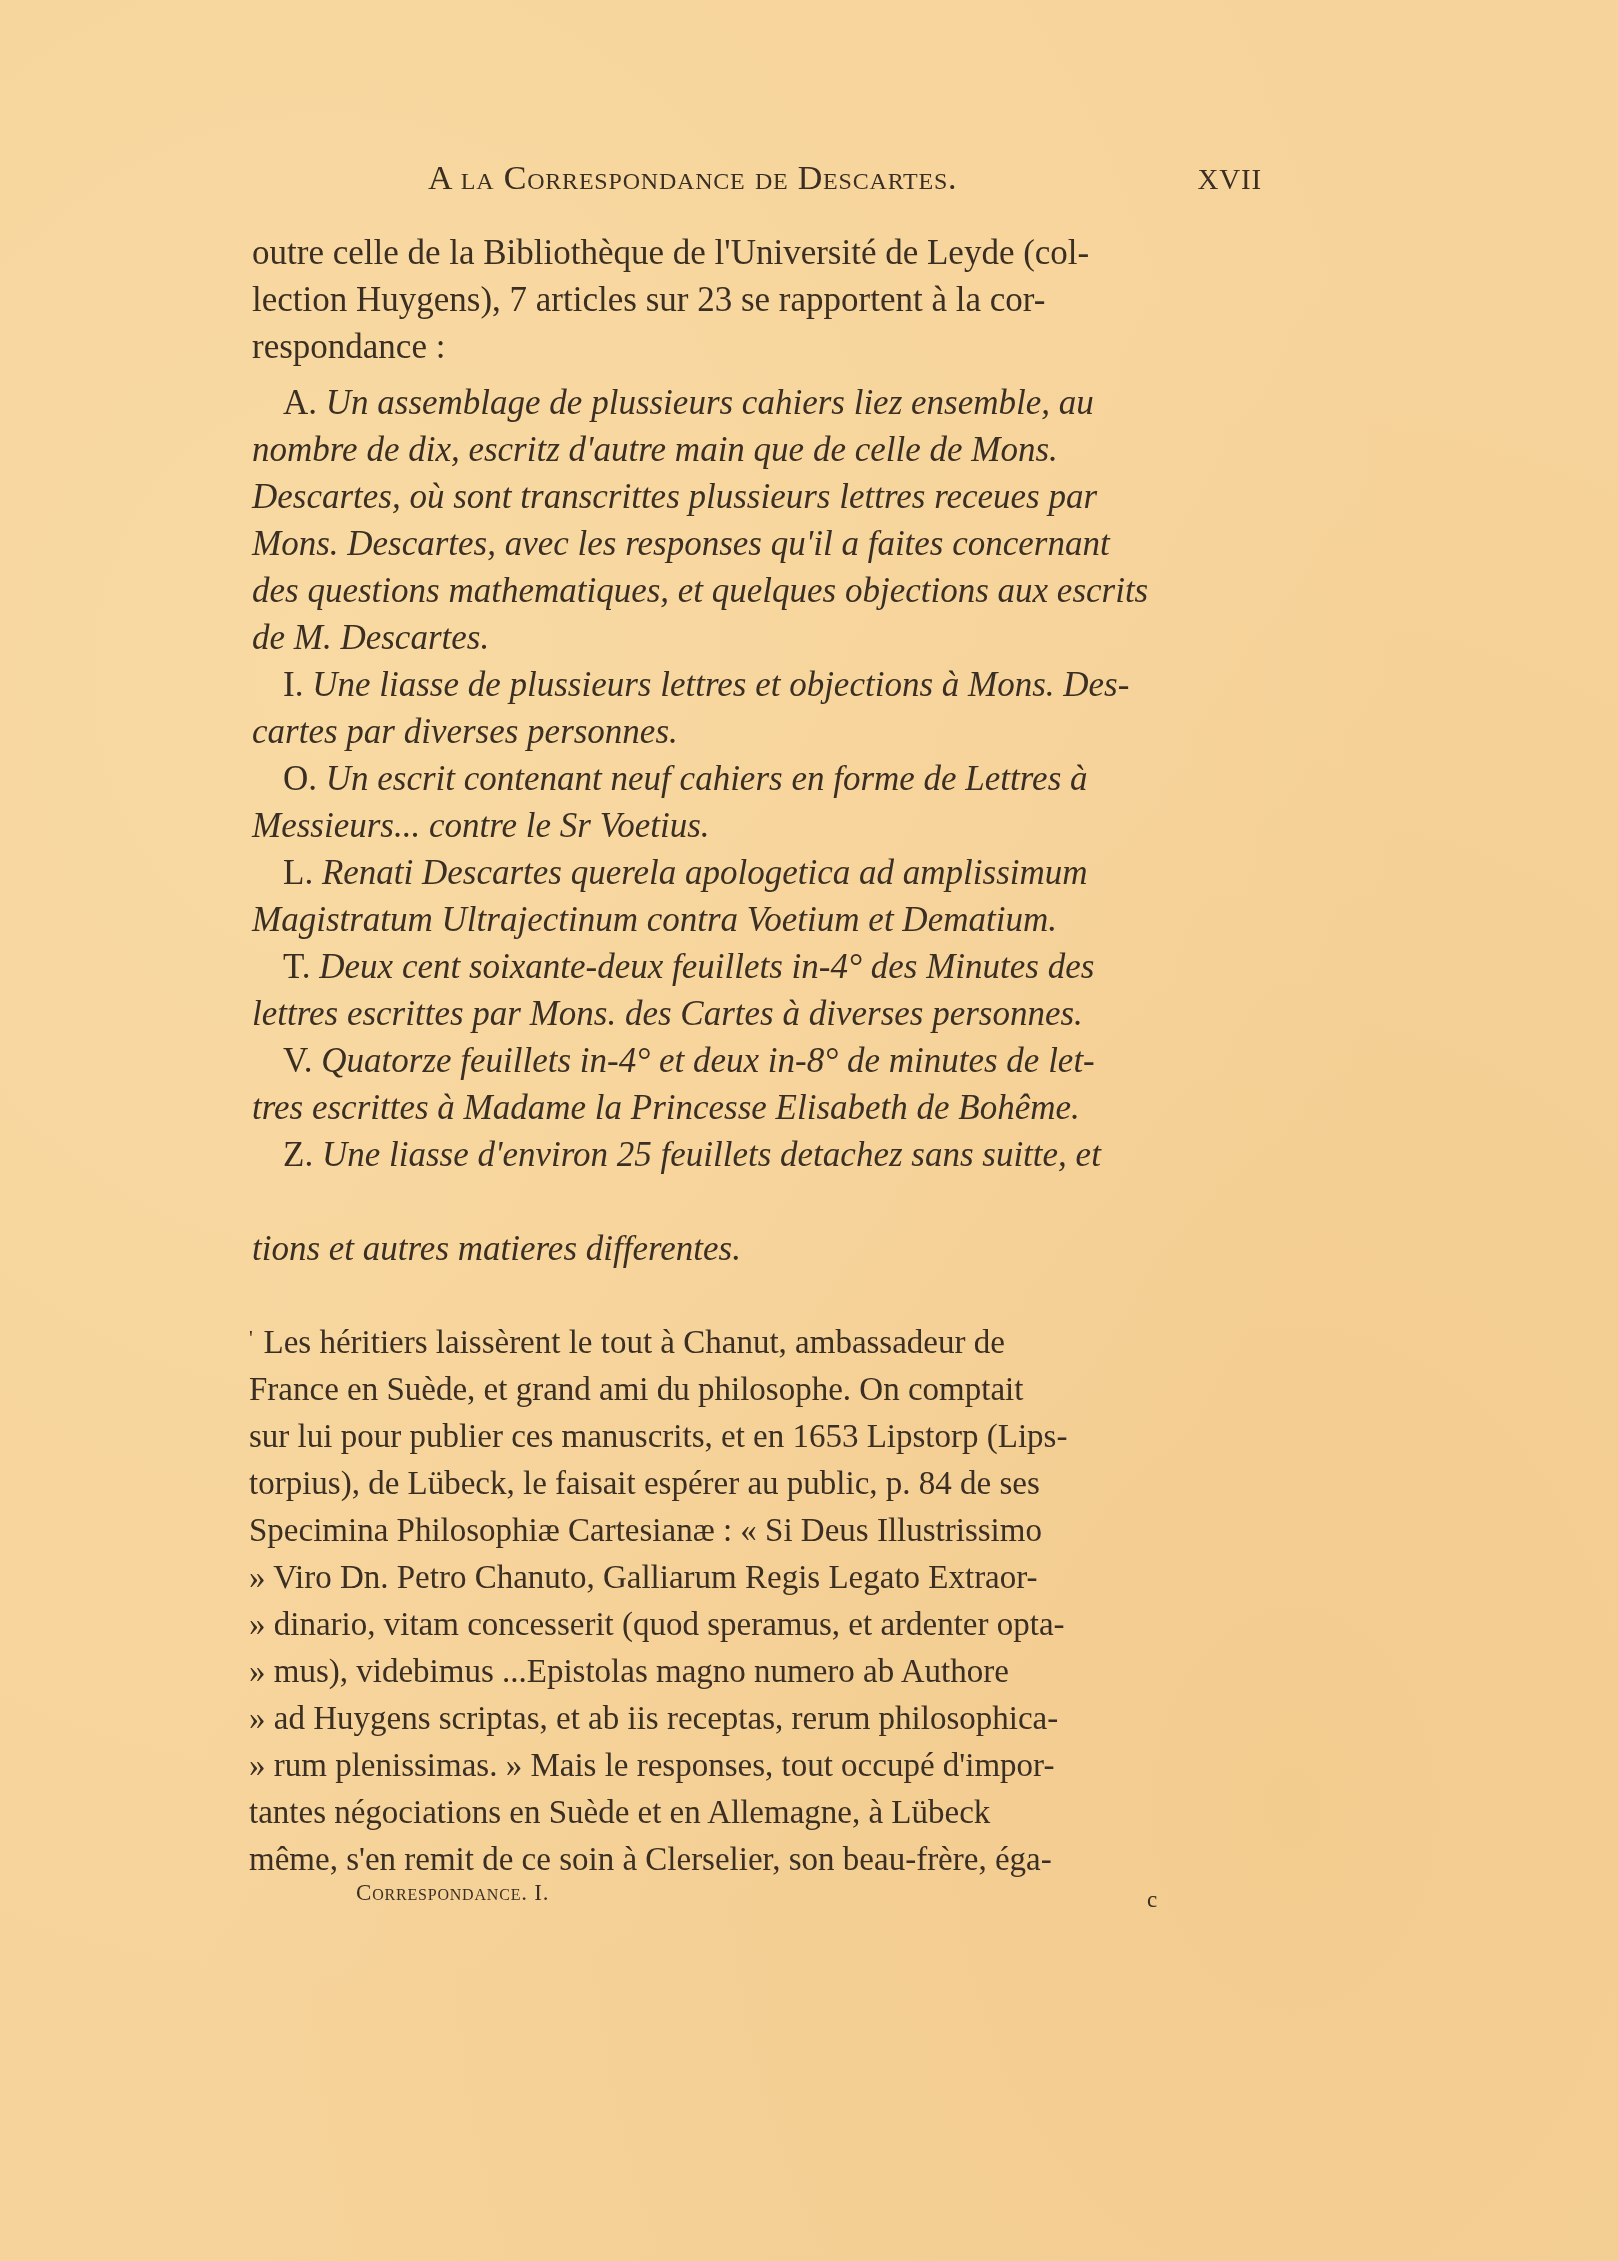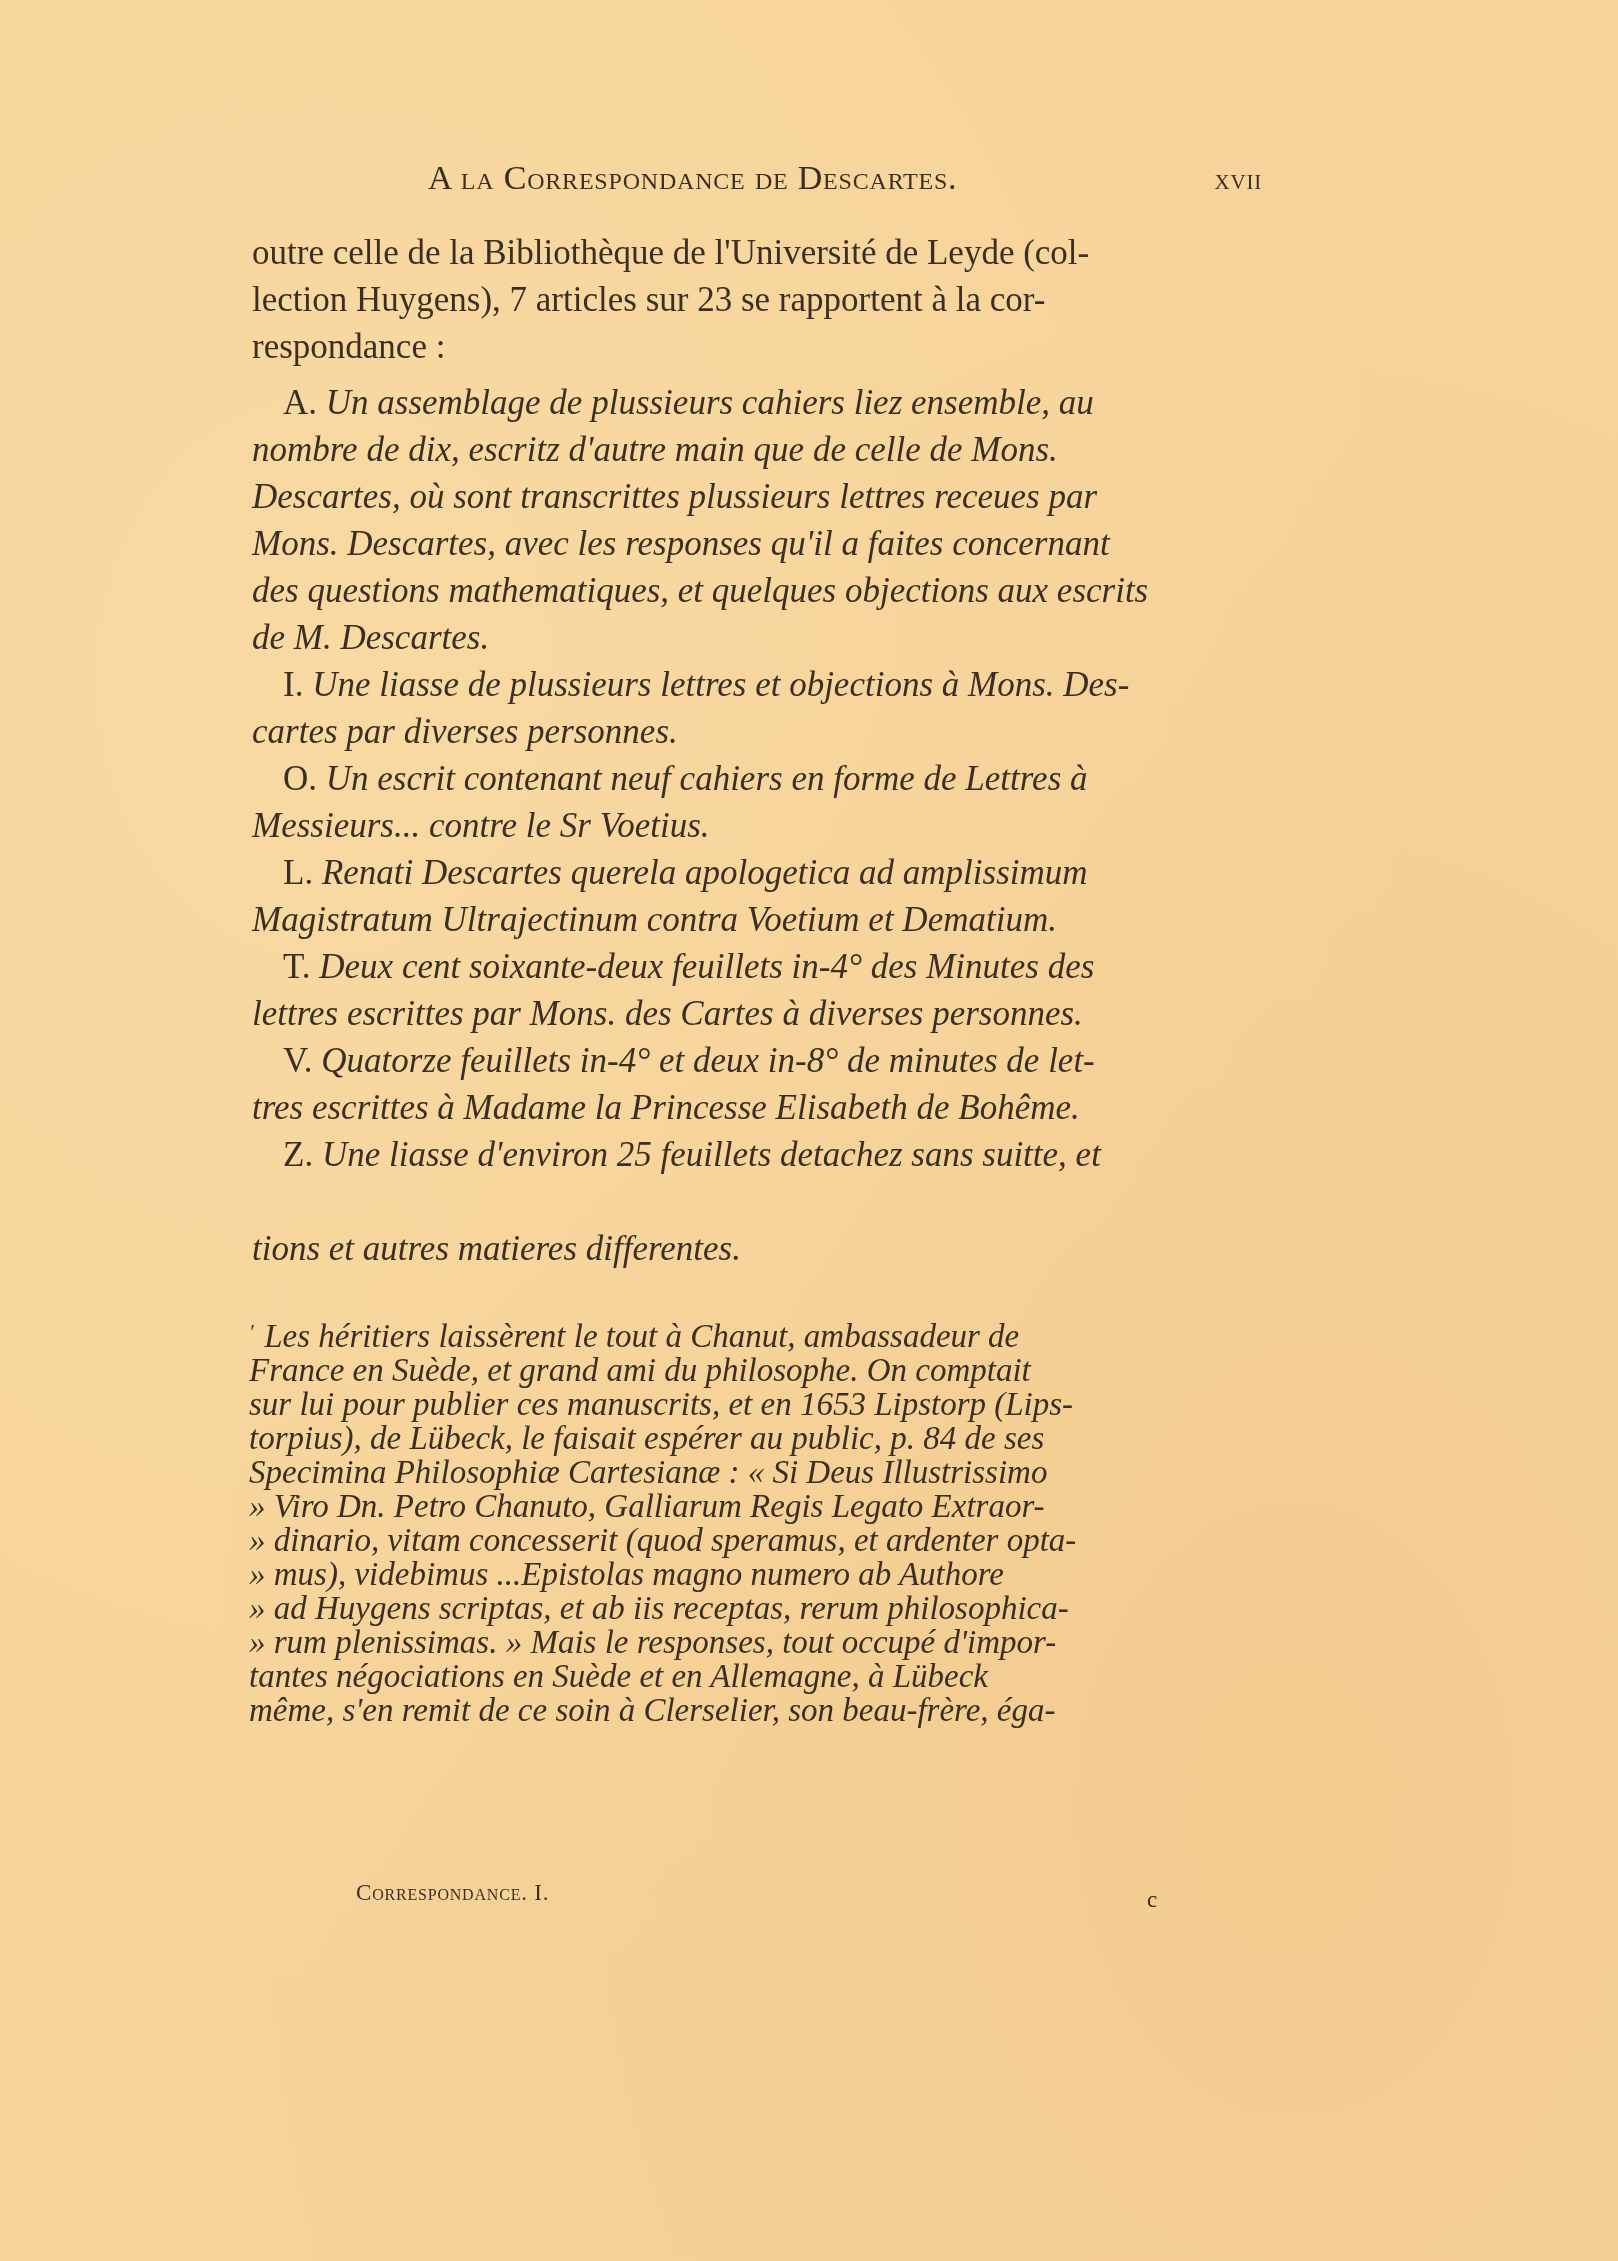--- a/index.html
+++ b/index.html
@@ -14,34 +14,34 @@
     font-family: "Liberation Serif", "DejaVu Serif", serif;
     color: #3a2f22;
   }
   .page { position: absolute; left: 0; top: 0; width: 1618px; height: 2261px; }
   .header {
     position: absolute; left: 428px; top: 159px; width: 834px;
     display: flex; justify-content: space-between; align-items: baseline;
     font-size: 34px; letter-spacing: 0.8px;
   }
   .header .title { font-variant: small-caps; }
-  .header .folio { font-variant: small-caps; font-size: 21px; }
+  .header .folio { font-variant: small-caps; font-size: 29px; }
   .body-text {
     position: absolute; left: 252px; top: 229px; width: 1017px;
     font-size: 35px; line-height: 47px; text-align: justify; font-family: Liberation Serif, serif;
   }
   .body-text p { margin: 0; }
   .intro { text-indent: 0; }
   .items { margin-top: 9.2px !important; }
   .item { text-indent: 31px; font-style: normal; }
   .item .letter { font-style: normal; }
   .item .desc { font-style: italic; }
   .note {
     position: absolute; left: 249px; top: 1315px; width: 1020px;
-    font-size: 33px; line-height: 34px; text-align: justify; font-style: italic;
+    font-size: 33px; line-height: 47px; text-align: justify;
   }
   .note p { margin: 0; }
   .note .mark { font-size: 21.4px; vertical-align: 7.6px; margin-right: 10.7px; }
   .signature {
     position: absolute; left: 356px; top: 1880px;
     font-variant: small-caps; font-size: 23px; letter-spacing: 0.8px;
   }
   .sig-letter {
     position: absolute; left: 1147px; top: 1887px; font-size: 23px;
   }

